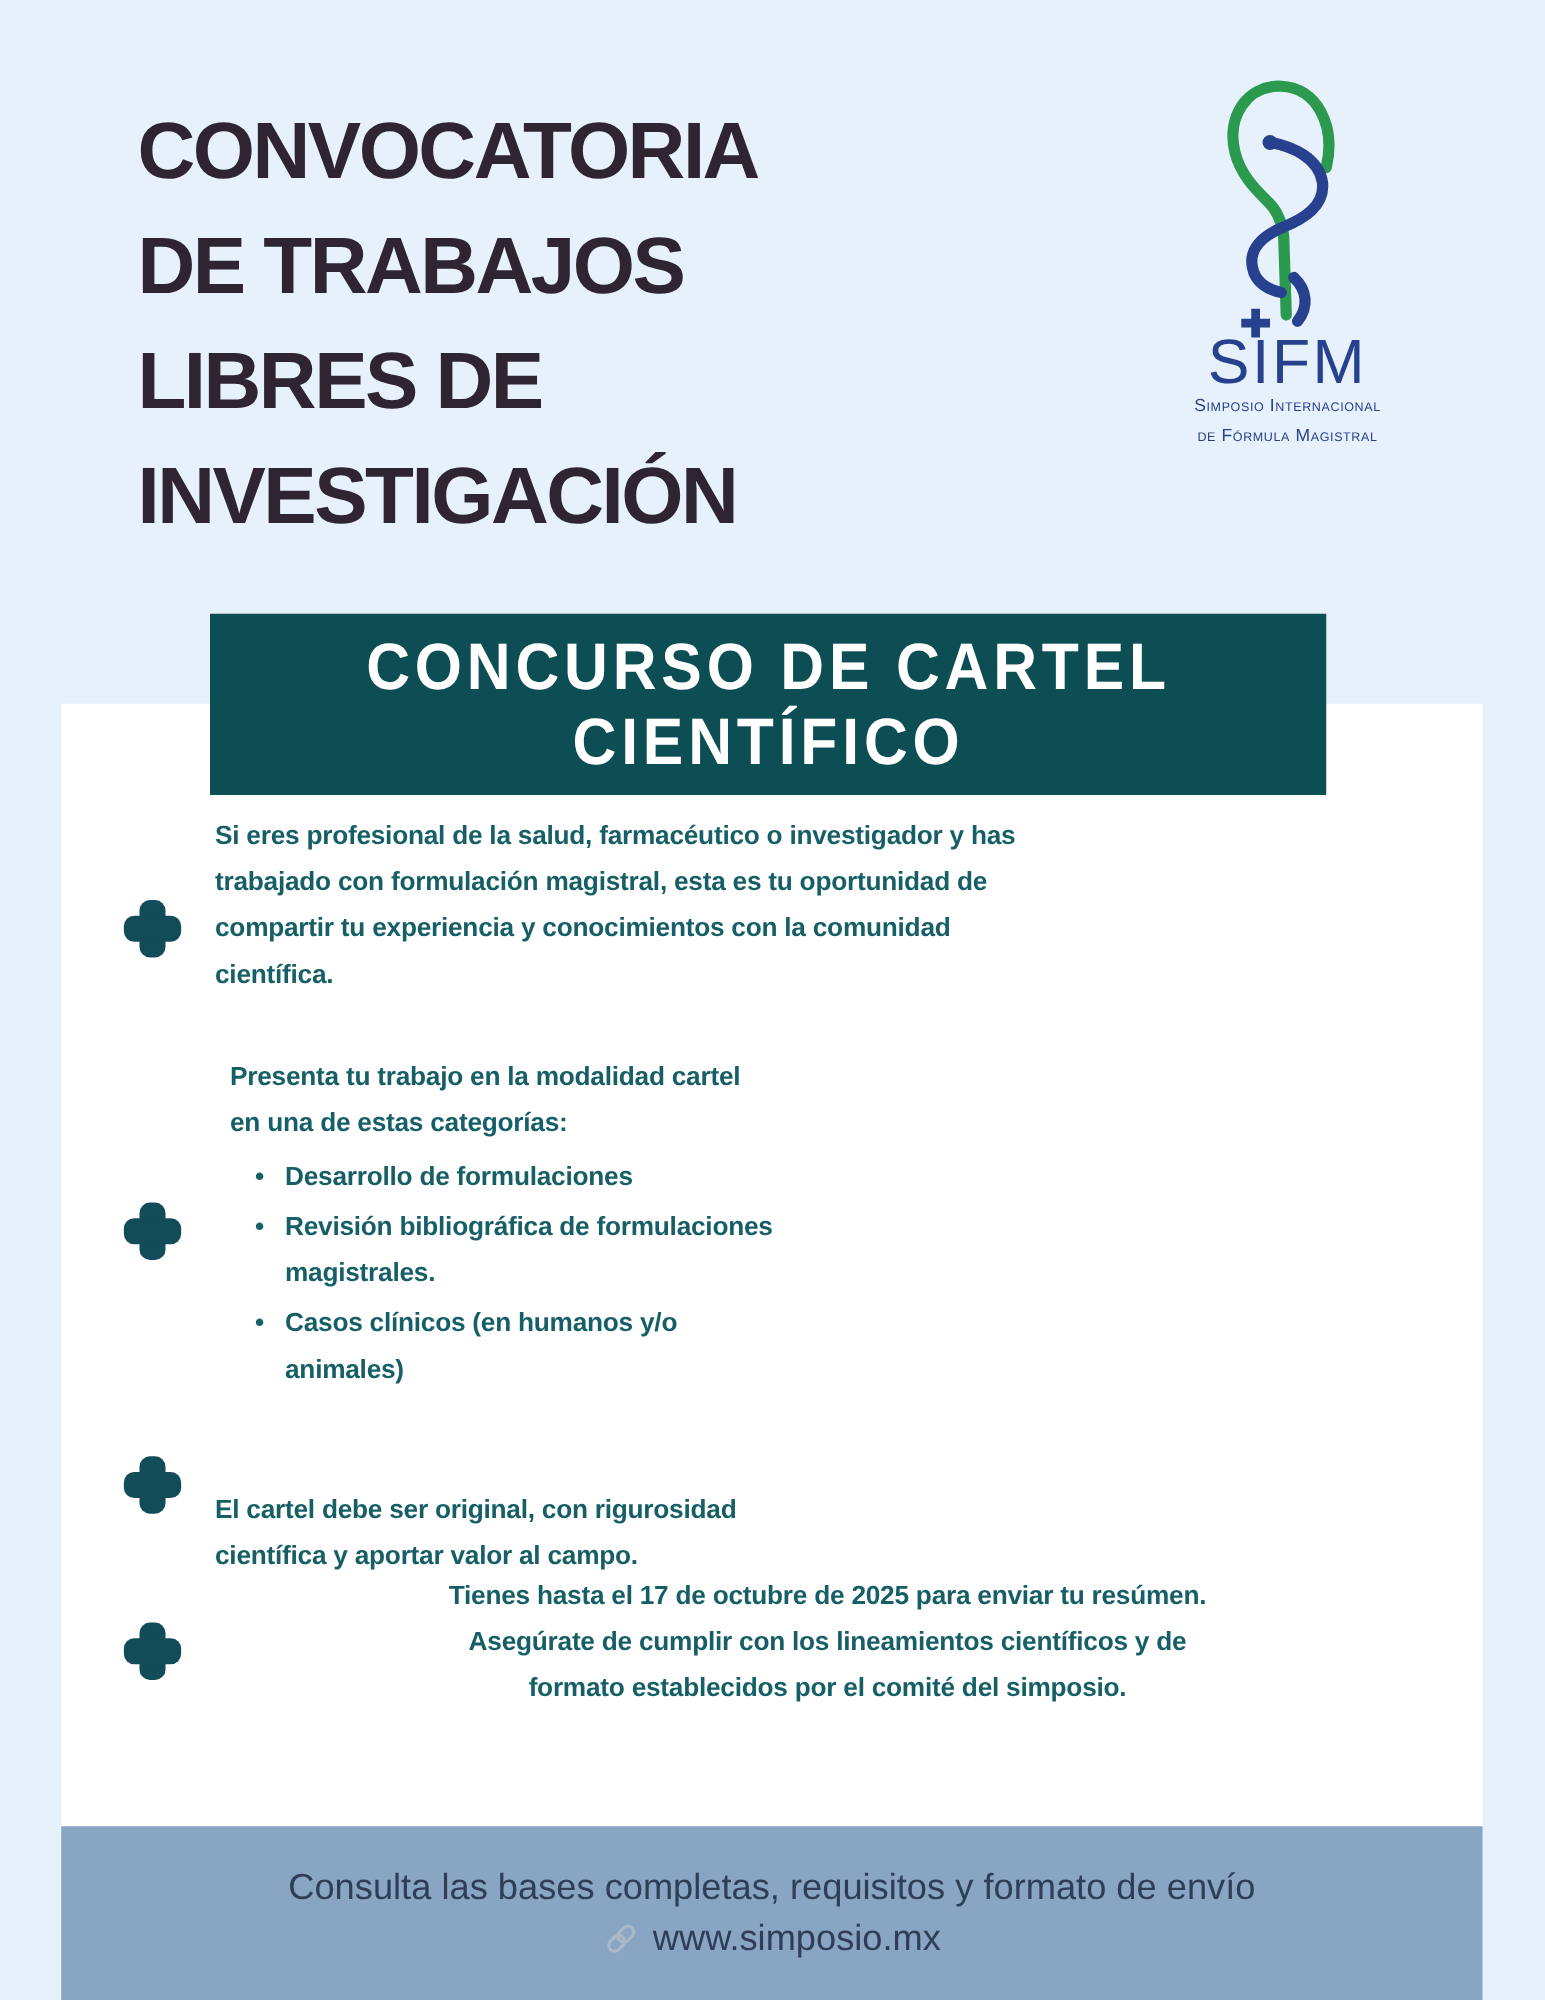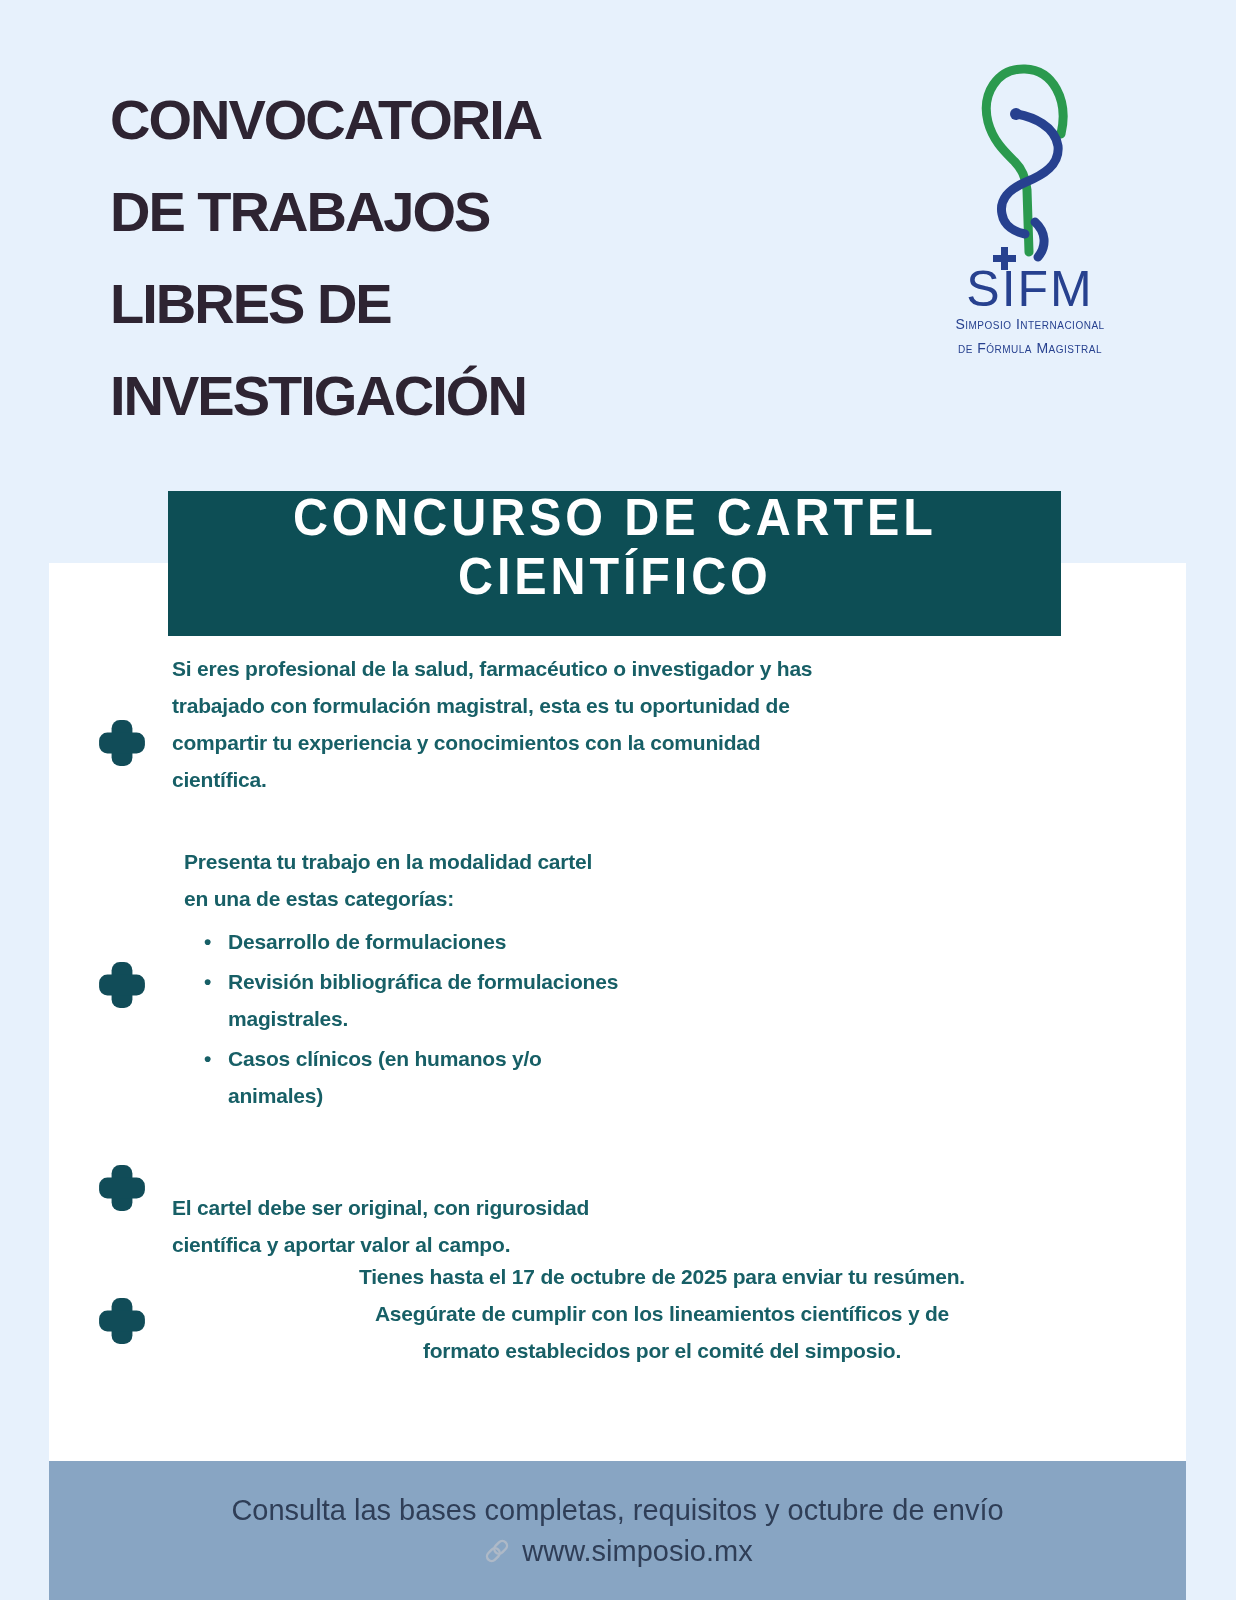--- a/index.html
+++ b/index.html
@@ -7,21 +7,21 @@
     width:1236px;height:1600px;
     font-family:"Liberation Sans", sans-serif;
     background:var(--page-bg,#e7f1fc);
     position:relative;overflow:hidden;
   }
   .ml{white-space:pre-line;}
 
   
   .main-title{
     position:absolute;left:110px;top:74px;
-    font-size:56px;line-height:92px;font-weight:bold;
+    font-size:64px;line-height:92px;font-weight:bold;
     letter-spacing:-2px;color:var(--title,#2e2432);
   }
   .logo{
     position:absolute;left:895px;top:60px;width:270px;text-align:center;
   }
   .logo-mark{position:absolute;left:20px;top:2px;width:240px;height:210px;}
   .logo-mark .green{fill:none;stroke:var(--logo-green,#2b9a4e);stroke-width:9;stroke-linecap:round;}
   .logo-mark .blue{fill:none;stroke:var(--logo-navy,#27418f);stroke-width:9;stroke-linecap:round;}
   .logo-mark .navyfill{fill:var(--logo-navy,#27418f);}
   .logo-acronym{
@@ -36,21 +36,21 @@
   }
 
   
   .card{
     position:absolute;left:49px;top:563px;width:1137px;height:898px;
     background:var(--card-bg,#ffffff);
   }
   .banner{
     position:absolute;left:168px;top:491px;width:893px;height:145px;
     background:var(--banner-bg,#0d4e55);
-    display:flex;justify-content:center;text-align:center;
+    display:flex;align-items:center;justify-content:center;text-align:center;
   }
   .banner-text{
     color:var(--banner-text,#ffffff);
     font-size:50px;line-height:57px;font-weight:800;letter-spacing:4px;
     transform:scale(0.97,1.05);
   }
 
   
   .body-text{
     position:absolute;color:var(--body-text,#175f66);
@@ -149,21 +149,21 @@
   <svg viewBox="0 0 48 48">
       <rect x="14" y="2" width="20" height="44" rx="8"></rect>
       <rect x="2" y="14" width="44" height="20" rx="8"></rect>
     </svg>
 </div>
 <div class="body-text ml" style="left:172px;top:1258px;width:980px;text-align:center;">Tienes hasta el 17 de octubre de 2025 para enviar tu resúmen.
 Asegúrate de cumplir con los lineamientos científicos y de
 formato establecidos por el comité del simposio.</div>
 
 <div class="footer">
-  <div>Consulta las bases completas, requisitos y octubre de envío</div>
+  <div>Consulta las bases completas, requisitos y formato de envío</div>
   <div class="footer-line2">
     <span class="link-icon">
       <svg viewBox="0 0 32 32">
           <g transform="rotate(-45 16 16)">
             <rect x="3" y="11" width="15" height="10" rx="5"></rect>
             <rect x="14" y="11" width="15" height="10" rx="5"></rect>
           </g>
         </svg>
     </span>
     <a class="footer-url" href="#">www.simposio.mx</a>

